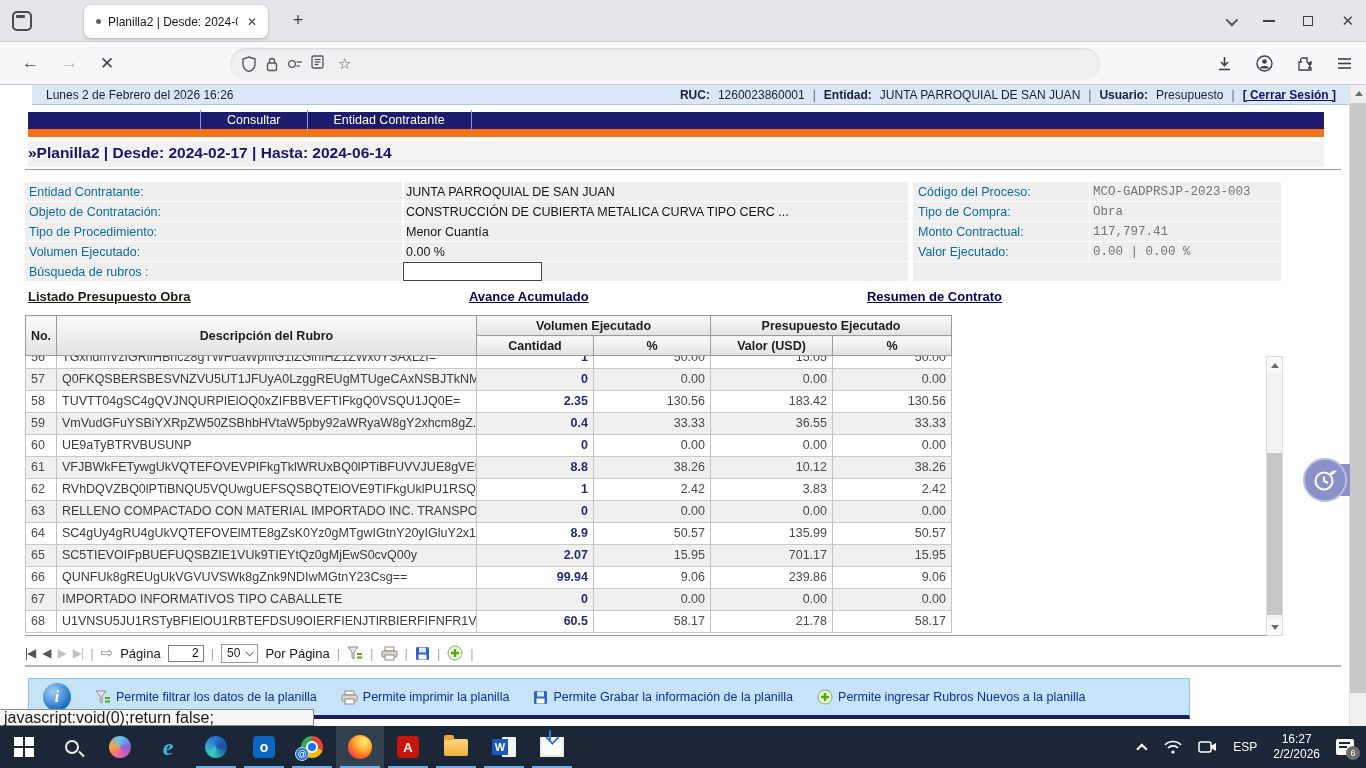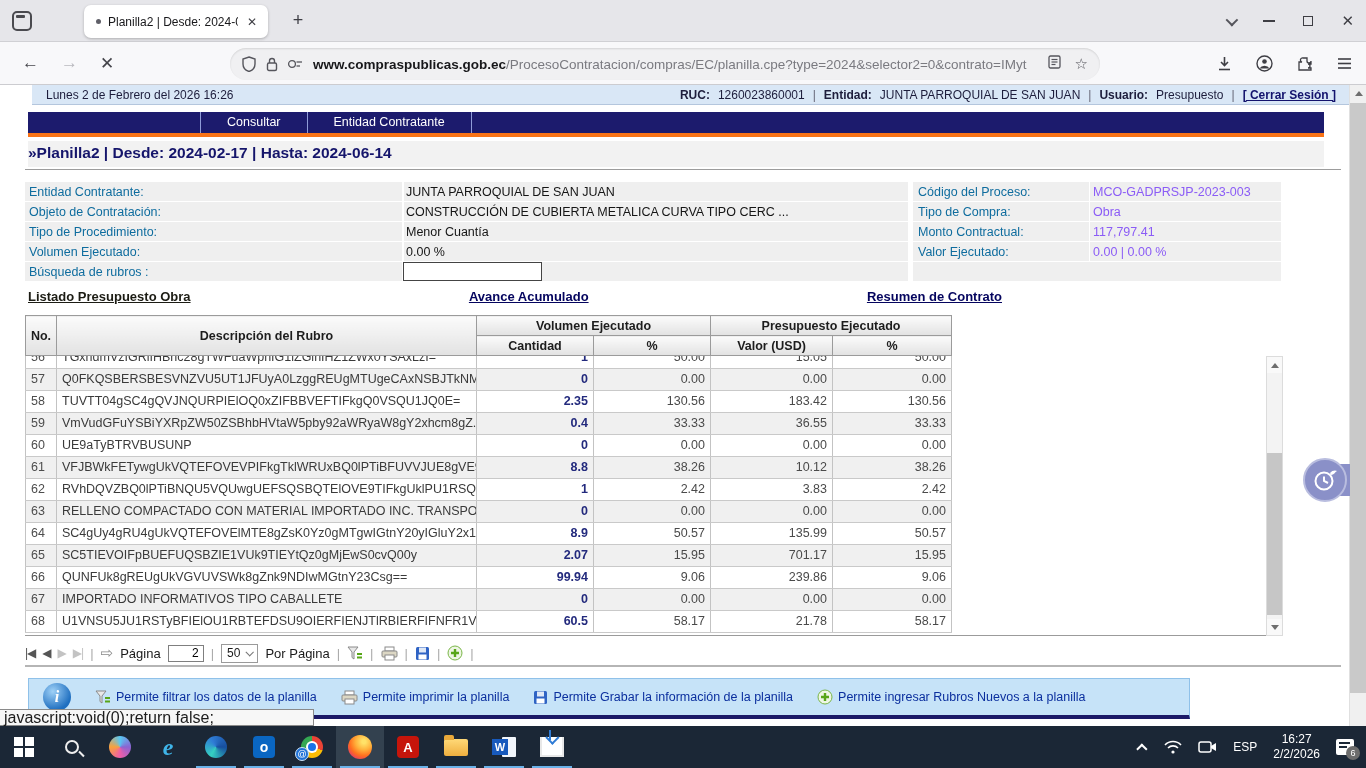--- a/index.html
+++ b/index.html
@@ -37,36 +37,36 @@
   
   .page { position:absolute; top:85px; left:0; width:1366px; height:641px; background:#fff; overflow:hidden; }
 
   .session-bar { position:absolute; top:0; left:32px; width:1318px; height:20px; background:#d9e7f6; border-bottom:1px solid #b4c6dd; font-size:12px; color:#1d1d3c; display:flex; align-items:center; }
   .sess-date { margin-left:14px; font-weight:400; }
   .sess-right { margin-left:auto; margin-right:14px; display:flex; gap:8px; align-items:center; }
   .sess-right b { font-weight:700; }
   .sess-sep { color:#667; }
   .logout { color:#13136d; font-weight:700; text-decoration:underline; }
 
-  .menubar { position:absolute; top:27px; left:28px; width:1296px; height:25px; background:#1c1b6d; border-bottom:4px solid #f97316; display:flex; align-items:center; }
+  .menubar { position:absolute; top:27px; left:28px; width:1296px; height:25px; background:#1c1b6d; border-bottom:8px solid #f97316; display:flex; align-items:center; }
   .menu-item { color:#fff; font-size:12.5px; padding:0 26px; height:21px; line-height:21px; border-left:1px solid #8f9bd8; }
   .menu-item:first-child { margin-left:172px; }
   .menu-end { width:1px; height:21px; background:#8f9bd8; }
 
   .title-band { position:absolute; top:56px; left:28px; width:1296px; height:26px; background:#f2f2f2; }
   .page-title { position:absolute; top:59px; left:28px; font-size:15.5px; font-weight:700; color:#15156b; }
   .title-rule { position:absolute; top:84px; left:25px; width:1316px; border-top:1px solid #9c9c9c; }
 
   .details { position:absolute; top:97px; left:25px; width:1256px; font-size:12.5px; }
   .drow { position:relative; height:19px; margin-bottom:1px; }
   .dcell { position:absolute; top:0; height:19px; background:#efefef; display:flex; align-items:center; }
   .d-llabel { left:0; width:377px; padding-left:4px; color:#0e6c9e; }
   .d-lvalue { left:379px; width:504px; padding-left:2px; color:#151515; }
   .d-rlabel { left:888px; width:176px; padding-left:5px; color:#0e6c9e; }
-  .d-rvalue { left:1065px; width:191px; padding-left:3px; color:#8b5cf6; }
+  .d-rvalue { left:1065px; width:191px; padding-left:3px; color:#737373;font-family:Liberation Mono, monospace; }
   .search-input { position:absolute; left:378px; top:0; width:139px; height:19px; border:1px solid #444; background:#fff; font-size:12px; padding:0 3px; font-family:"Liberation Sans",sans-serif; }
 
   .links-row { position:absolute; top:204px; left:28px; width:974px; display:flex; justify-content:space-between; font-size:13px; font-weight:700; }
   .links-row a { text-decoration:underline; }
   .lnk0 { color:#1c1c14; } .lnk1, .lnk2 { color:#04045e; }
 
   table { border-collapse:collapse; table-layout:fixed; }
   .grid-header { position:absolute; top:230px; left:25px; }
   .grid-header table { width:926px; }
   .grid-header th { border:1px solid #9b9b9b; background:linear-gradient(#fbfbfb,#e2e2e2); font-size:12.5px; font-weight:700; color:#1d1d1d; height:20px; }
@@ -186,21 +186,20 @@
           </svg>
         <svg width="12" height="15" viewBox="0 0 12 15" style="margin-left:10px">
             <rect x="1.5" y="6" width="9" height="7.5" rx="1.5" fill="none" stroke="#55555c" stroke-width="1.4"></rect>
             <path d="M3.5 6 V4 a2.5 2.5 0 0 1 5 0 V6" fill="none" stroke="#55555c" stroke-width="1.4"></path>
           </svg>
         <svg width="16" height="12" viewBox="0 0 16 12" style="margin-left:9px">
             <circle cx="5" cy="6" r="3.4" fill="none" stroke="#55555c" stroke-width="1.3"></circle>
             <line x1="9.5" y1="4" x2="15" y2="4" stroke="#55555c" stroke-width="1.3"></line>
             <line x1="9.5" y1="8" x2="13" y2="8" stroke="#55555c" stroke-width="1.3"></line>
           </svg>
-        <span class="url-text"><b>www.compraspublicas.gob.ec</b><span>/ProcesoContratacion/compras/EC/planilla.cpe?type=2024&amp;selector2=0&amp;contrato=IMyt</span></span>
         <span class="url-end">
           <svg width="13" height="14" viewBox="0 0 13 14">
               <rect x="1" y="1" width="11" height="12" rx="1.5" fill="none" stroke="#55555c" stroke-width="1.3"></rect>
               <line x1="3.5" y1="4.5" x2="9.5" y2="4.5" stroke="#55555c" stroke-width="1.2"></line>
               <line x1="3.5" y1="7" x2="9.5" y2="7" stroke="#55555c" stroke-width="1.2"></line>
               <line x1="3.5" y1="9.5" x2="7.5" y2="9.5" stroke="#55555c" stroke-width="1.2"></line>
             </svg>
           <span style="font-size:15px">☆</span>
         </span>
       </div>

